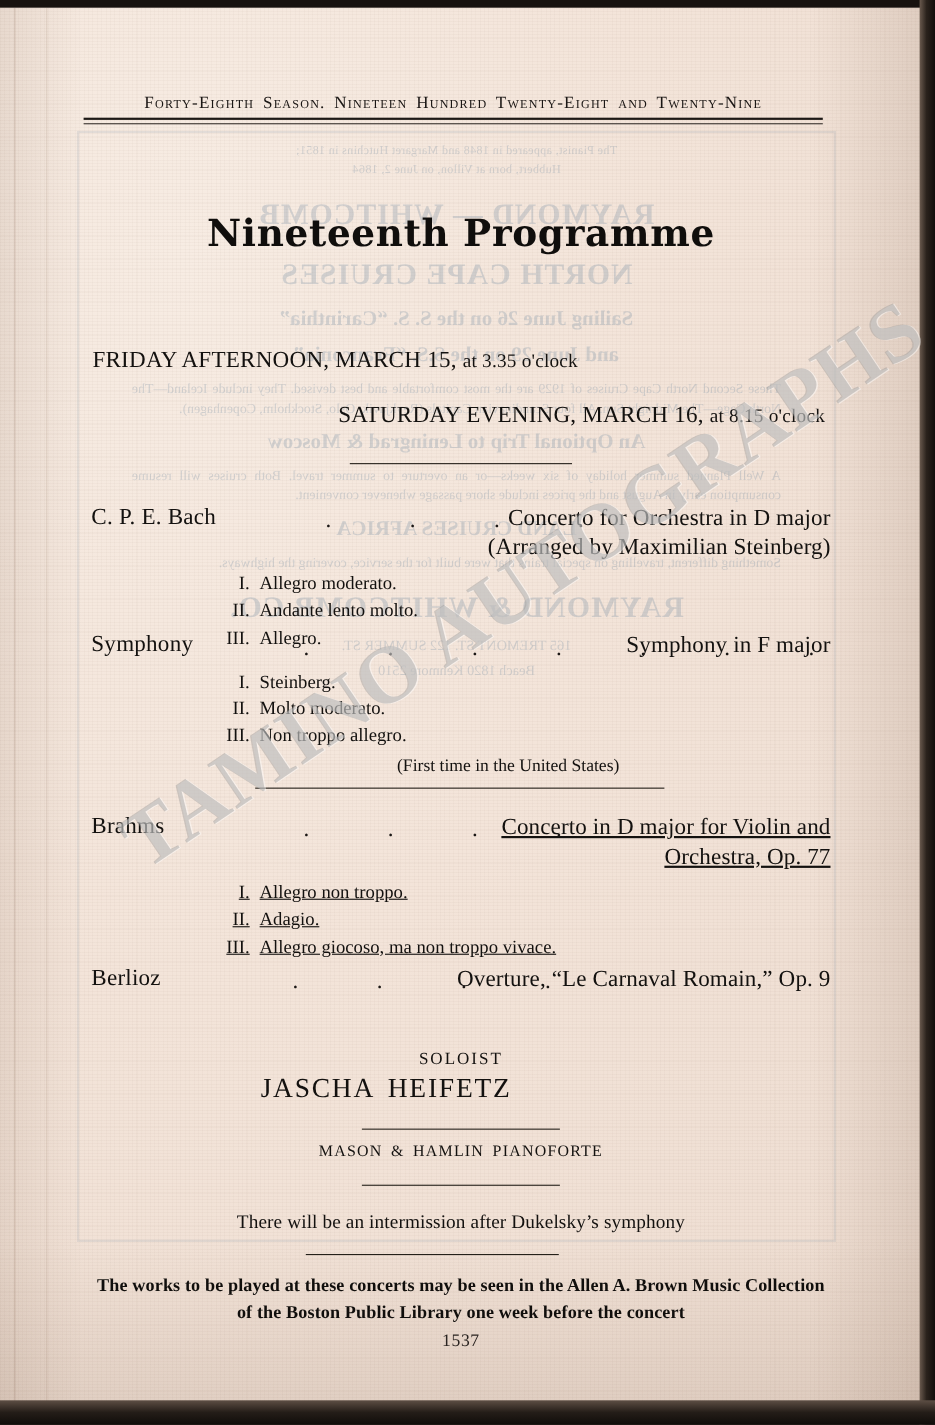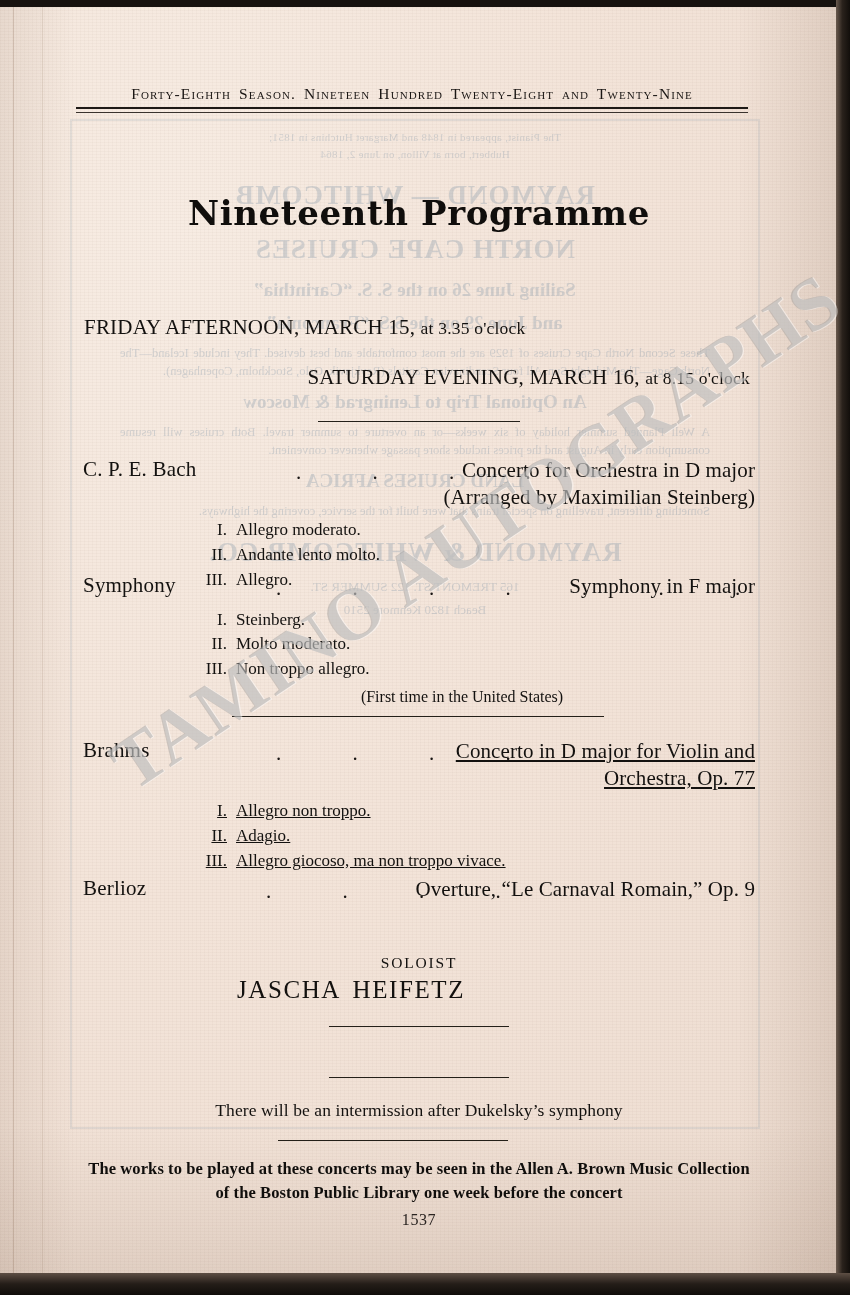--- a/index.html
+++ b/index.html
@@ -452,20 +452,21 @@
           <span class="leaders">. . . .</span>
           <div class="work-title">Overture, “Le Carnaval Romain,” Op. 9</div>
         </div>
       </div>
 
       <div class="rule" id="rule-solo-top"></div>
       <div id="soloist-label">SOLOIST</div>
       <div id="soloist-name">JASCHA HEIFETZ</div>
       <div class="rule" id="rule-solo-bot"></div>
 
+      <div id="piano-credit">MASON &amp; HAMLIN PIANOFORTE</div>
 
       <div class="rule" id="rule-footer"></div>
       <div id="intermission">There will be an intermission after Dukelsky’s symphony</div>
 
       <div id="footnote">
         <span>The works to be played at these concerts may be seen in the Allen A. Brown Music Collection</span>
         <span class="fn2">of the Boston Public Library one week before the concert</span>
       </div>
 
       <div id="pageno">1537</div>

